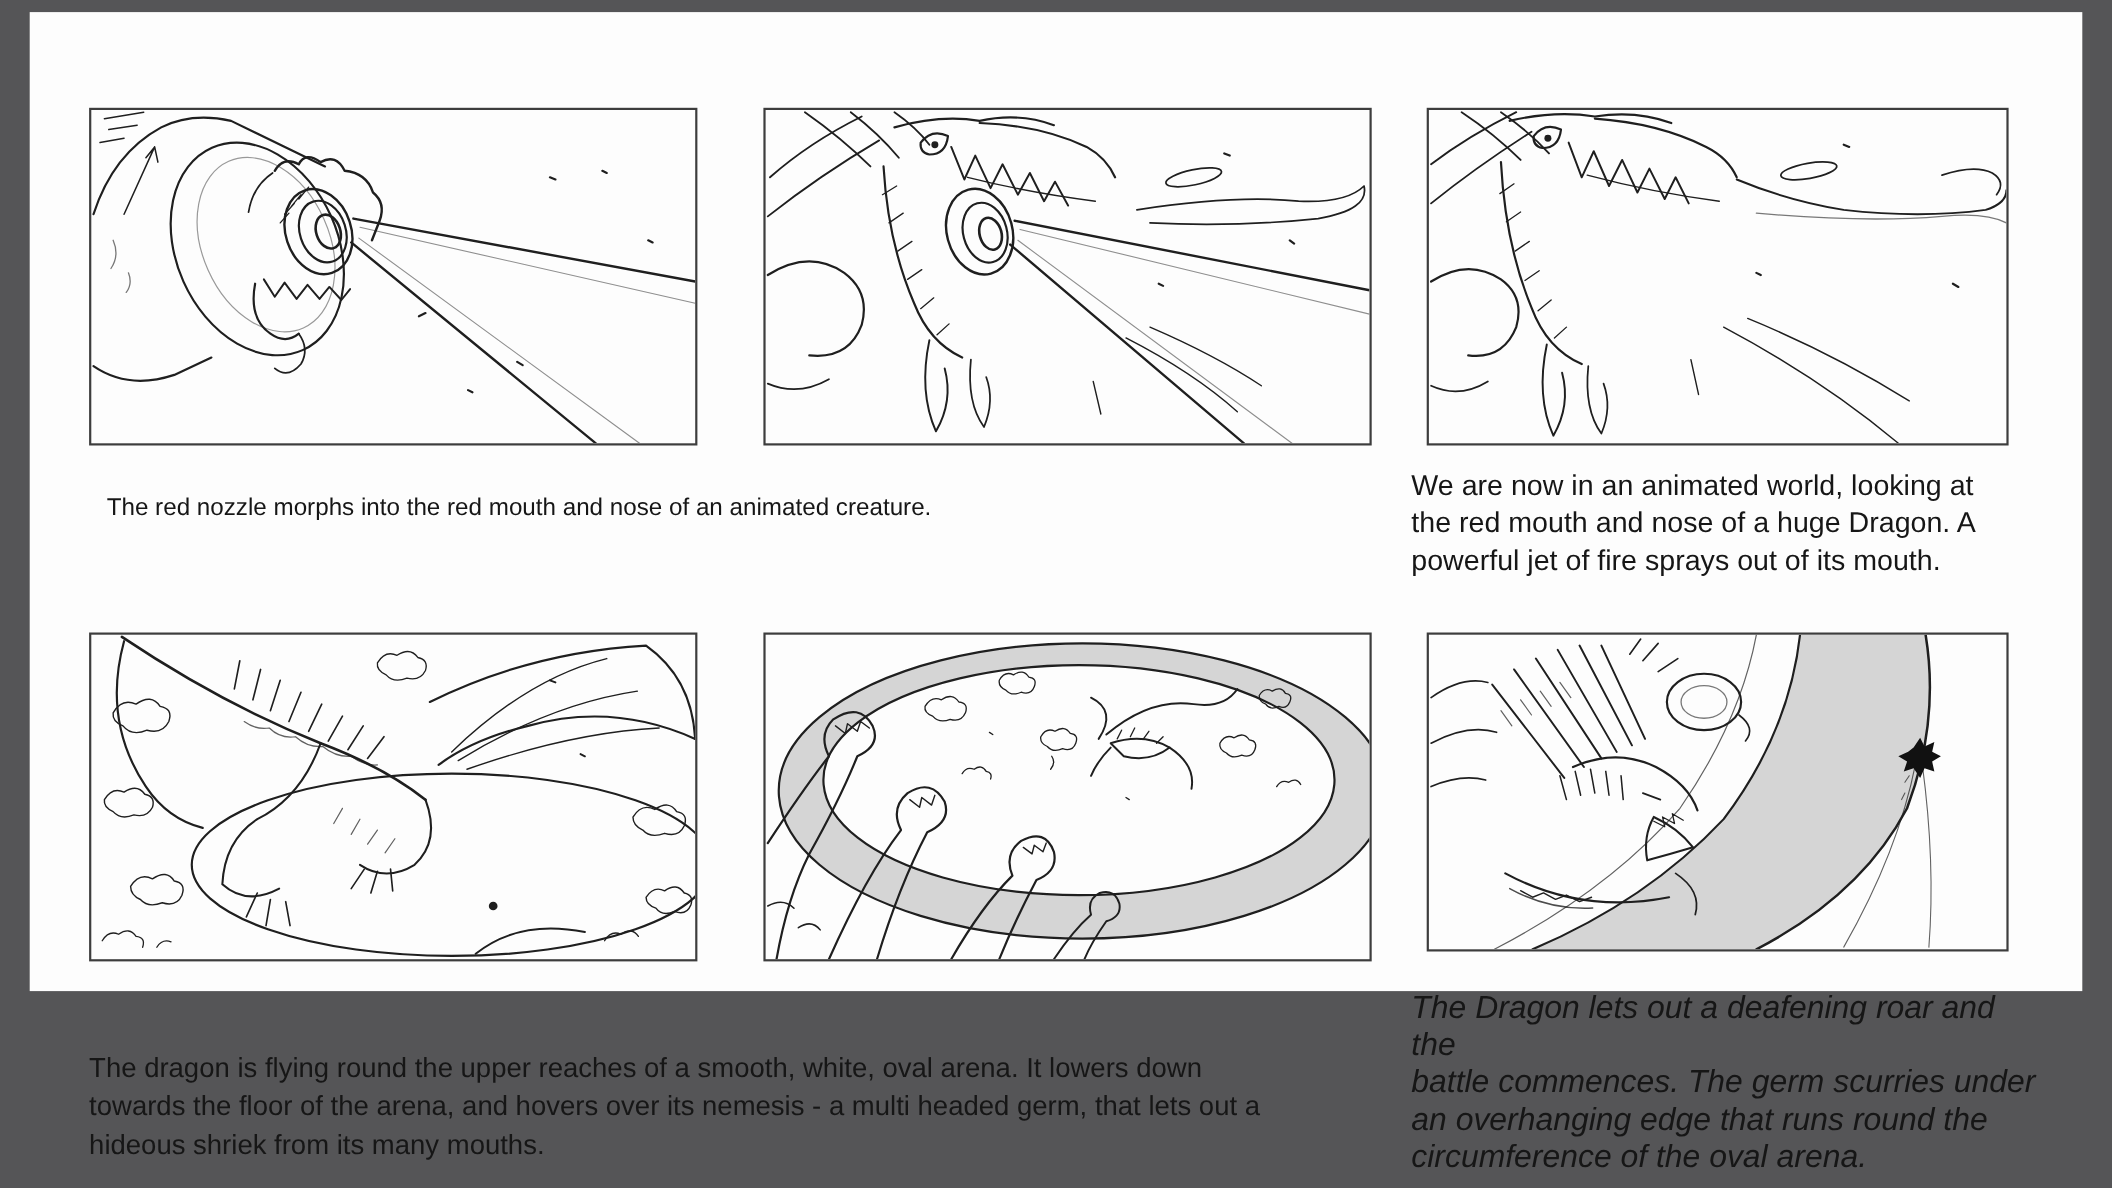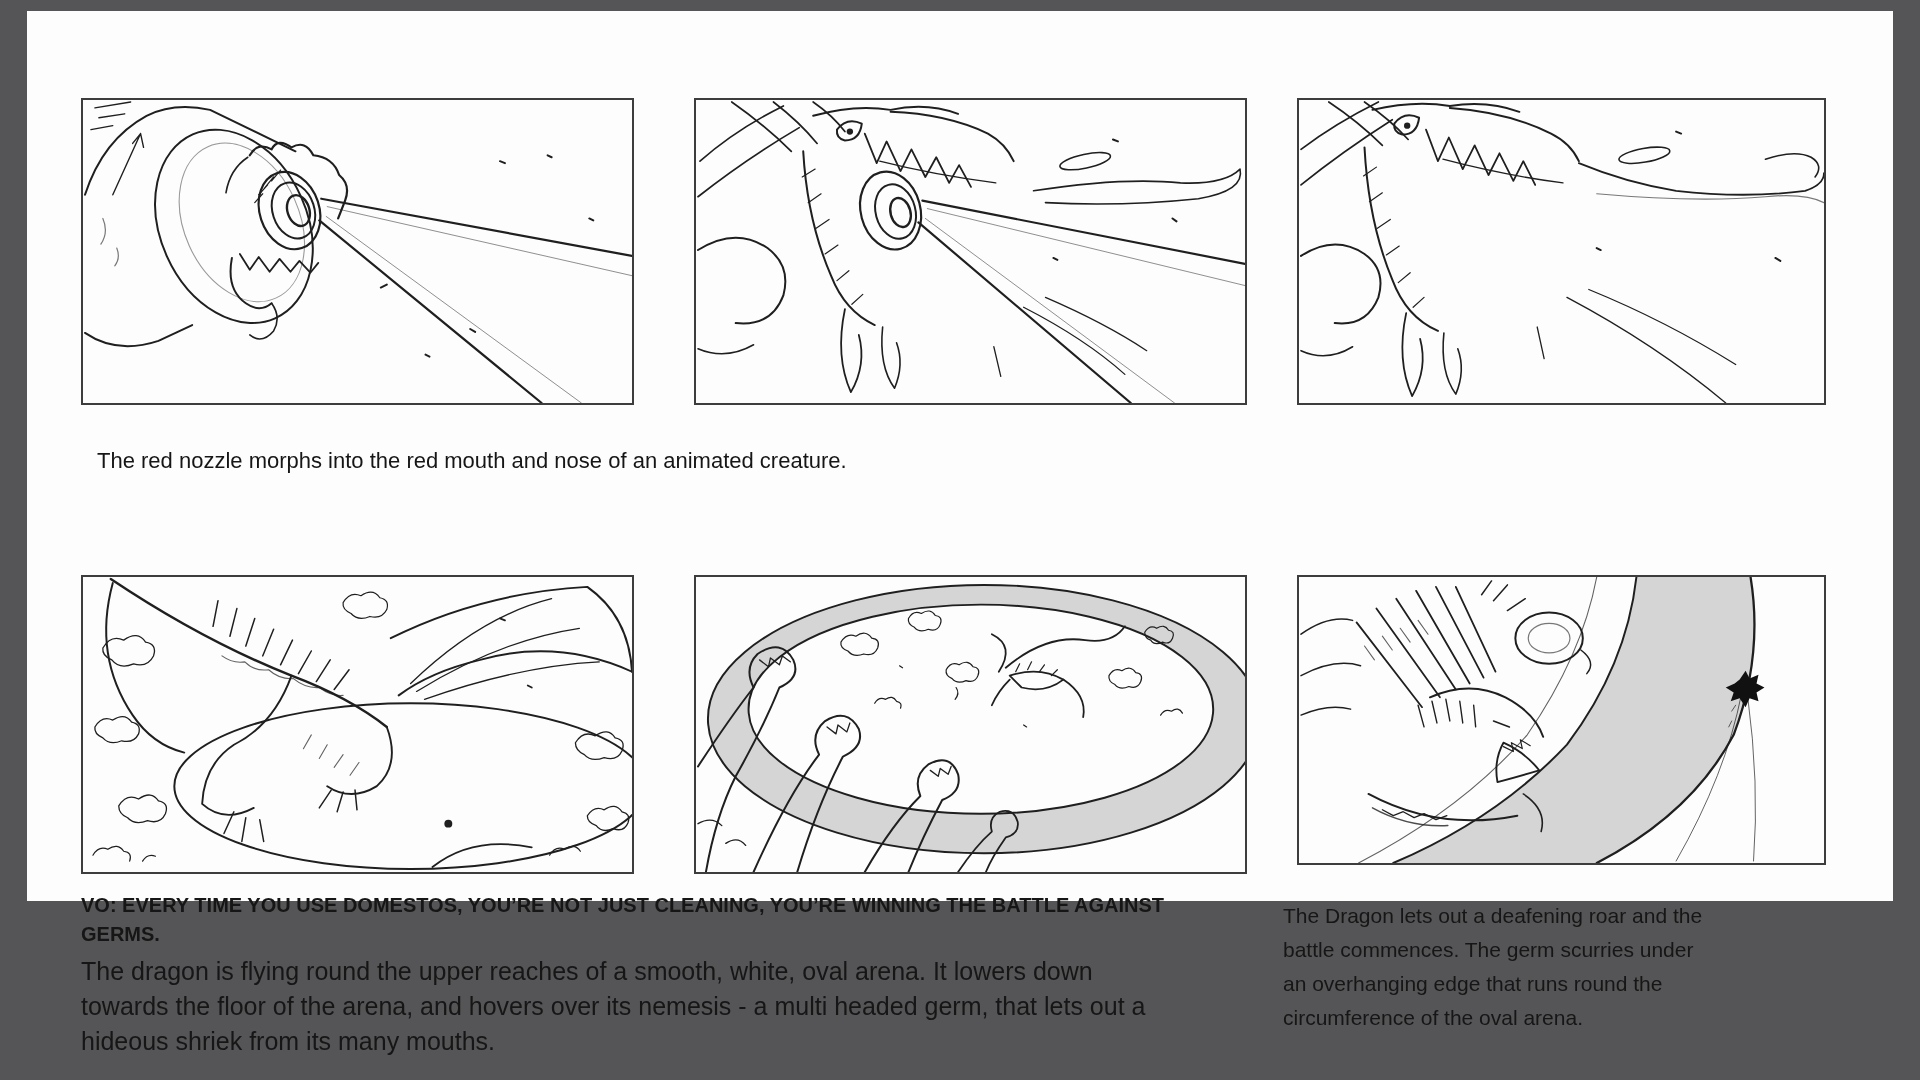--- a/index.html
+++ b/index.html
@@ -25,21 +25,21 @@
   .p4{left:54px;top:564px;width:553px;height:299px;}
   .p5{left:667px;top:564px;width:553px;height:299px;}
   .p6{left:1270px;top:564px;width:529px;height:290px;}
   .caption{
     position:absolute;white-space:pre-line;color:#161616;
   }
   .c1{left:70px;top:435px;width:860px;font-size:22px;line-height:30px;}
   .c3{left:1256px;top:413px;width:570px;font-size:26px;line-height:34px;}
   .vo{left:54px;top:880px;width:1185px;font-size:20px;line-height:29px;font-weight:bold;}
   .act{left:54px;top:943px;width:1185px;font-size:25px;line-height:35px;}
-  .c6{left:1256px;top:888px;width:570px;font-size:21px;line-height:34px;}
+  .c6{left:1256px;top:888px;width:570px;font-size:29px;line-height:34px;font-style:italic;}
   .ink{stroke:#1f1f1f;fill:none;stroke-linecap:round;stroke-linejoin:round;}
 </style>
 </head>
 <body>
 
 <div class="page">
 
   <div class="panel p1">
     <svg viewBox="0 0 553 307" preserveAspectRatio="none">
       <g class="ink" stroke-width="2">
@@ -218,22 +218,23 @@
         <path d="M120,130 l6,22 M134,126 l5,22 M148,124 l4,22 M162,126 l3,22 M176,130 l2,22" stroke-width="1.4"></path>
         <path d="M70,220 Q140,258 220,242" stroke-width="2"></path>
         <path d="M84,236 l11,6 l10,-4 l11,6 l10,-4 l12,6 l11,-4" stroke-width="1.3"></path>
         <path d="M150,252 Q110,254 74,234" stroke-width="1.4" opacity="0.8"></path>
         <path d="M226,220 Q250,236 244,258" stroke-width="1.6"></path>
       </g>
     </svg>
   </div>
 
   <div class="caption c1">The red nozzle morphs into the red mouth and nose of an animated creature.</div>
-  <div class="caption vo">VO: EVERY TIME YOU USE DOMESTOS, YOU’RE NOT JUST CLEANING, YOU’RE WINNING THE BATTLE AGAINST
-GERMS.</div>
+  <div class="caption c3">We are now in an animated world, looking at
+the red mouth and nose of a huge Dragon. A
+powerful jet of fire sprays out of its mouth.</div>
   <div class="caption act">The dragon is flying round the upper reaches of a smooth, white, oval arena. It lowers down
 towards the floor of the arena, and hovers over its nemesis - a multi headed germ, that lets out a
 hideous shriek from its many mouths.</div>
   <div class="caption c6">The Dragon lets out a deafening roar and the
 battle commences. The germ scurries under
 an overhanging edge that runs round the
 circumference of the oval arena.</div>
 
 </div>
 

